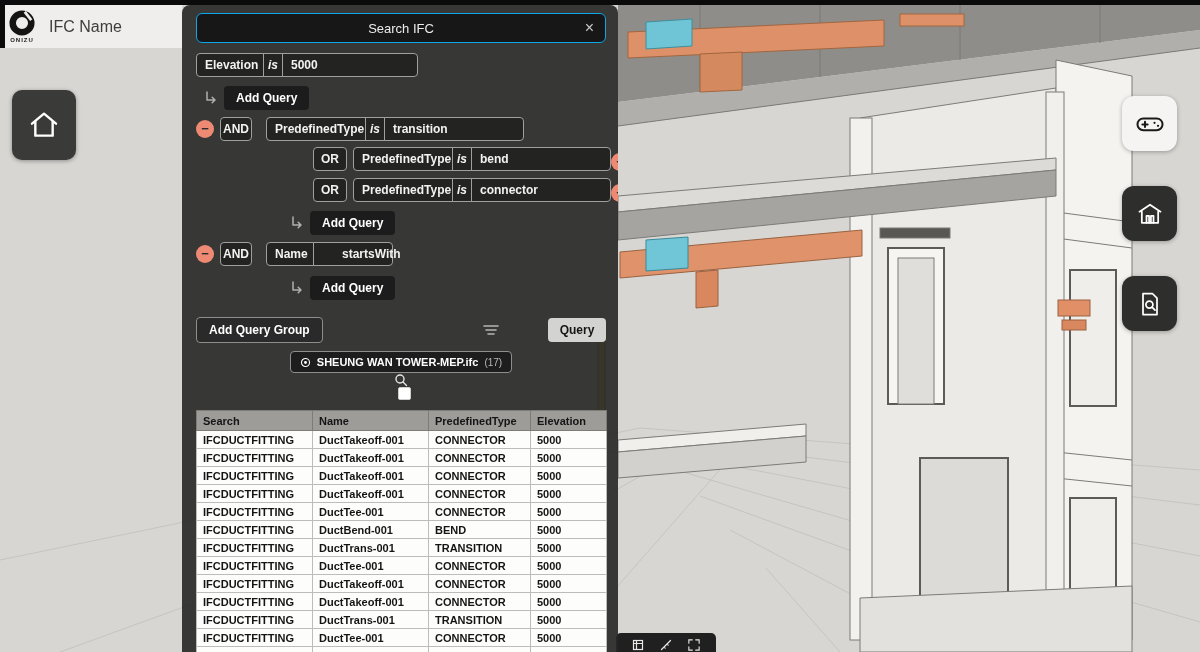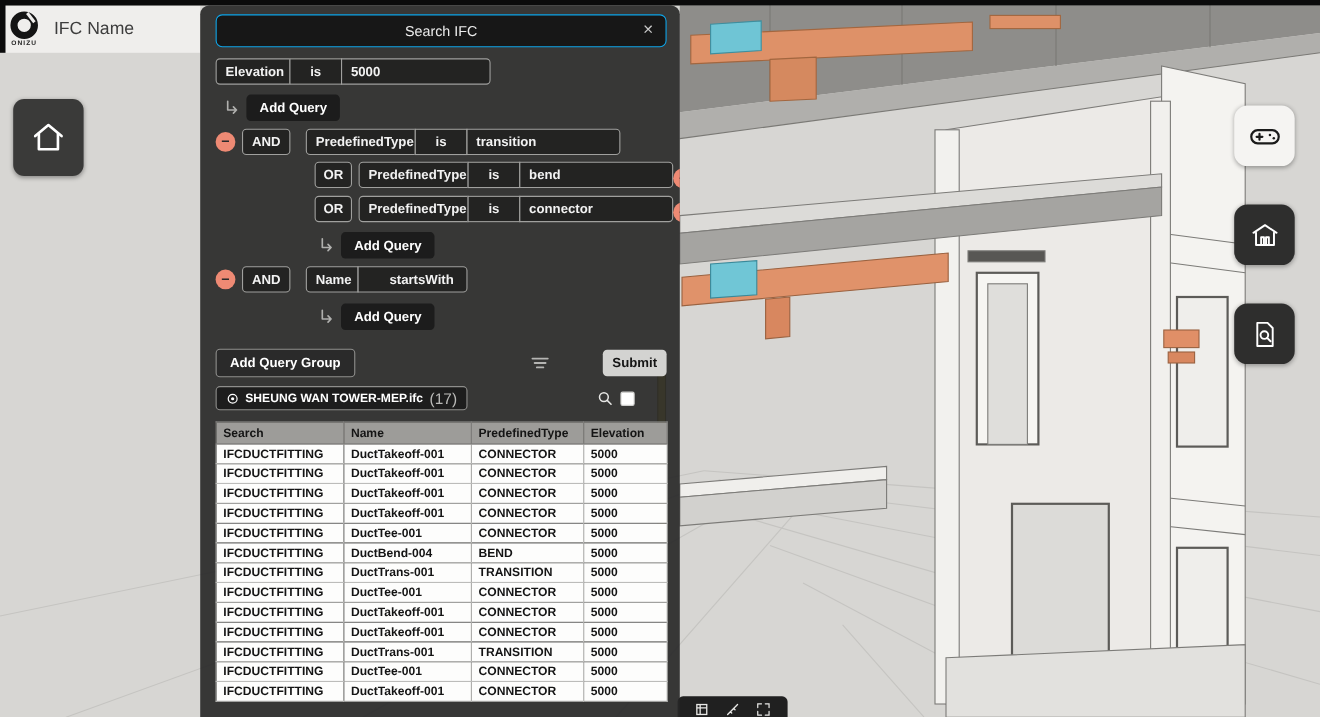--- a/index.html
+++ b/index.html
@@ -40,29 +40,29 @@
 
   .segrow { display:flex; }
   .seg { display:inline-flex; align-items:center; height:24px; padding:0 8px;
          background:rgba(22,22,22,0.6); border:1px solid #a0a09e; color:#f2f2f2;
          font-size:12px; font-weight:600; cursor:pointer; white-space:nowrap; }
   .segrow .seg + .seg { margin-left:-1px; }
   .segrow .seg:first-child { border-radius:4px 0 0 4px; }
   .segrow .seg:last-child  { border-radius:0 4px 4px 0; }
   .seg.comb { border-radius:4px; justify-content:center; }
 
-  .sg-elev { width:68px; } .sg-is { width:48px; justify-content:center; }
+  .sg-elev { width:68px; } .sg-is { width:20px; justify-content:center;font-style:italic; }
   .sg-val  { width:136px; } .sg-ptype { width:100px; } .sg-val2 { width:140px; }
-  .sg-name { width:48px; } .sg-sw { width:100px;padding-left:28px; } .sg-duct { width:136px; }
-  .sg-and { width:44px; } .sg-or { width:34px; }
+  .sg-name { width:48px; } .sg-sw { width:80px;padding-left:28px; } .sg-duct { width:136px; }
+  .sg-and { width:32px; } .sg-or { width:34px; }
 
   .qrow { margin-top:10px; display:flex; align-items:center; }
   .grow { display:flex; align-items:center; }
   .grow .segrow { margin-left:14px; }
-  .subrow { display:flex; align-items:flex-end; margin-left:90px; }
+  .subrow { display:flex; align-items:flex-end; margin-left:117px; }
   .subrow .segrow { margin-left:6px; }
 
   .removebtn { width:18px; height:18px; border-radius:50%; border:none; background:#ee8a74;
                color:#2b2b2b; font-size:13px; font-weight:700; line-height:18px; text-align:center;
                cursor:pointer; flex:0 0 18px; padding:0; }
   .removebtn.right { margin-left:auto; }
   .grow .removebtn { margin-right:6px; }
 
   .addq { display:flex; align-items:center; }
   .addq .arrow { margin-left:8px; display:flex; }
@@ -75,25 +75,25 @@
   .actions { display:flex; align-items:center; width:410px; }
   .add-group-btn { height:26px; padding:0 12px; background:#2a2a2a; border:1px solid #8e8e8c;
                    border-radius:4px; color:#fff; font-size:12px; font-weight:600; cursor:pointer; }
   .actions .spacer { flex:1; }
   .sorticon { display:flex; margin-right:10px; cursor:pointer; }
   .submit-btn { height:24px; width:58px; background:#d3d3d1; color:#151515; border:none; border-radius:4px;
                 font-size:12px; font-weight:700; cursor:pointer; }
 
   .matches { width:410px; text-align:right; color:#4ec4d8; font-size:12px; margin-top:10px; }
 
-  .chiprow { display:flex; align-items:center; width:381px; margin-top:8px; }
+  .chiprow { display:flex; align-items:center; width:410px; margin-top:8px;flex-direction:column; }
   .chip { display:flex; align-items:center; gap:6px; height:22px; padding:0 9px;
           background:#1d1d1d; border:1px solid #8e8e8c; border-radius:4px; cursor:pointer; }
   .chip .lbl { font-size:11px; font-weight:700; color:#fff; }
-  .chip .count { font-size:14px; color:#b9b9b7; }
+  .chip .count { font-size:10px; color:#b9b9b7; }
   .chiprow .spacer { flex:1; }
   .zoomicon { display:flex; cursor:pointer; }
   .checkbox { width:13px; height:13px; background:#ffffff; border:1px solid #cfcfcd; border-radius:2px;
               margin-left:7px; cursor:pointer; }
 
   table.results { width:410px; margin-top:10px; border-collapse:collapse; table-layout:fixed; }
   table.results th { background:#9d9c99; color:#151515; font-size:11px; font-weight:700; text-align:left;
                      padding:0 6px; height:20px; border:1px solid #7d7c79; cursor:pointer; }
   table.results td { background:#fdfdfc; color:#141414; font-size:11px; font-weight:700;
                      padding:0 6px; height:18px; border:1px solid #bcbcba; white-space:nowrap; overflow:hidden; }
@@ -298,21 +298,21 @@
   <div class="actions mt17">
     <button class="add-group-btn">Add Query Group</button>
     <span class="spacer"></span>
     <span class="sorticon">
       <svg width="18" height="16" viewBox="0 0 18 16" stroke="#b5b5b3" stroke-width="1.6" stroke-linecap="round">
         <line x1="2" y1="4" x2="16" y2="4"></line>
           <line x1="4" y1="8" x2="14" y2="8"></line>
           <line x1="6" y1="12" x2="12" y2="12"></line>
       </svg>
     </span>
-    <button class="submit-btn">Submit</button>
+    <button class="submit-btn">Query</button>
   </div>
 
 
   <div class="chiprow">
     <div class="chip">
       <svg width="11" height="11" viewBox="0 0 12 12">
         <circle cx="6" cy="6" r="4.4" fill="none" stroke="#ffffff" stroke-width="1.2"></circle>
         <circle cx="6" cy="6" r="1.6" fill="#ffffff"></circle>
       </svg>
       <span class="lbl">SHEUNG WAN TOWER-MEP.ifc</span>
@@ -369,21 +369,21 @@
     <td>5000</td>
   </tr>
         <tr>
     <td>IFCDUCTFITTING</td>
     <td>DuctTee-001</td>
     <td>CONNECTOR</td>
     <td>5000</td>
   </tr>
         <tr>
     <td>IFCDUCTFITTING</td>
-    <td>DuctBend-004</td>
+    <td>DuctBend-001</td>
     <td>BEND</td>
     <td>5000</td>
   </tr>
         <tr>
     <td>IFCDUCTFITTING</td>
     <td>DuctTrans-001</td>
     <td>TRANSITION</td>
     <td>5000</td>
   </tr>
         <tr>

